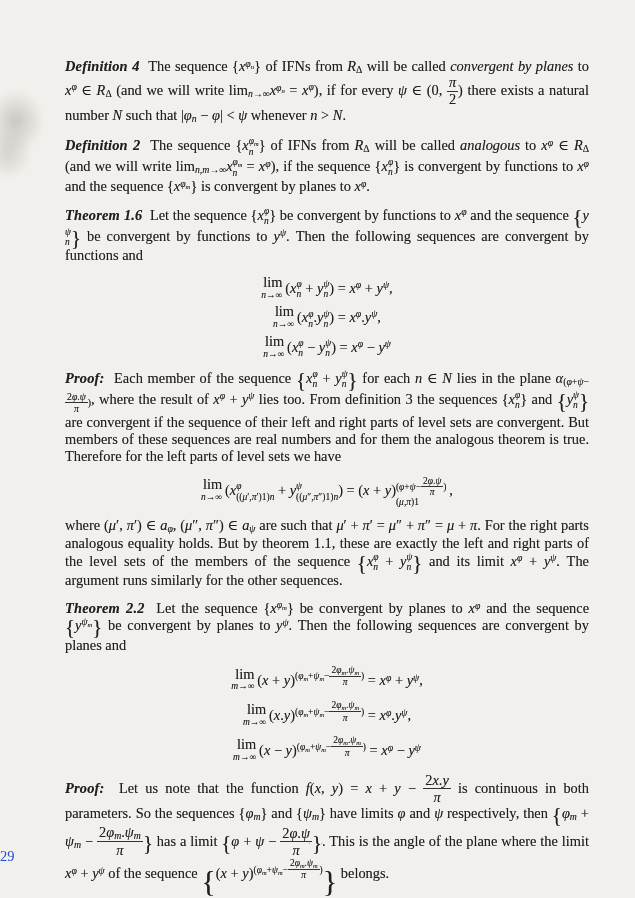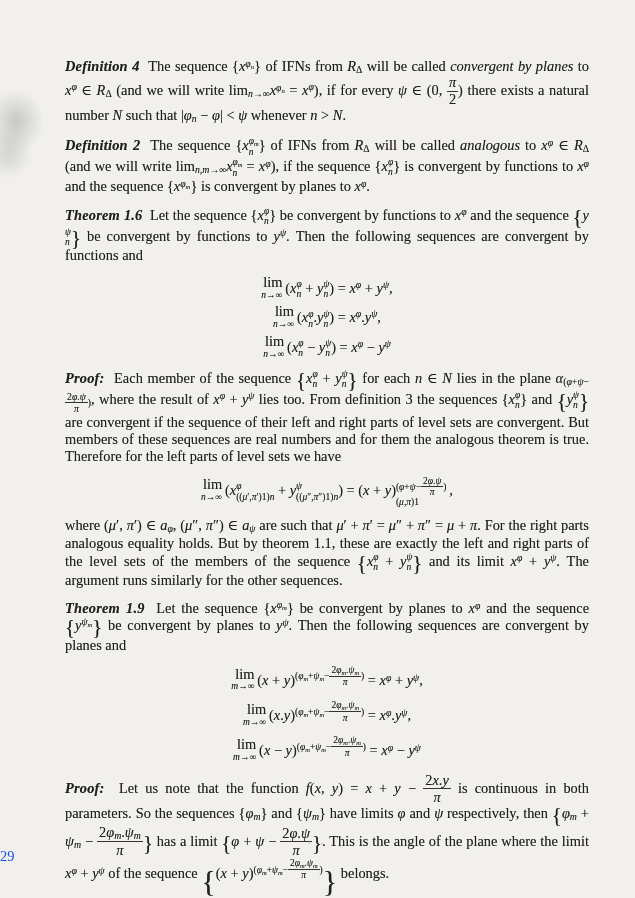--- a/index.html
+++ b/index.html
@@ -136,21 +136,21 @@
           </span> ,</div>
     </div>
 
     <p class="para">where (<i>μ</i>′, <i>π</i>′) ∈ <i>a</i><sub><i>φ</i></sub>, (<i>μ</i>″, <i>π</i>″) ∈ <i>a</i><sub><i>ψ</i></sub> are such that <i>μ</i>′ + <i>π</i>′ = <i>μ</i>″ + <i>π</i>″ = <i>μ</i> + <i>π</i>. For the right parts analogous equality holds. But by theorem 1.1, these are exactly the left and right parts of the level sets of the members of the sequence <span class="bb">{</span><i>x</i><span class="ss">
           <span class="st"><i>φ</i></span>
           <span class="sb"><i>n</i></span>
         </span> + <i>y</i><span class="ss">
           <span class="st"><i>ψ</i></span>
           <span class="sb"><i>n</i></span>
         </span><span class="bb">}</span> and its limit <i>x</i><sup><i>φ</i></sup> + <i>y</i><sup><i>ψ</i></sup>. The argument runs similarly for the other sequences.</p>
-    <p class="para"><b>Theorem 1.9</b>&nbsp; Let the sequence {<i>x</i><sup><i>φ<sub>m</sub></i></sup>} be convergent by planes to <i>x</i><sup><i>φ</i></sup> and the sequence <span class="bb">{</span><i>y</i><sup><i>ψ<sub>m</sub></i></sup><span class="bb">}</span> be convergent by planes to <i>y</i><sup><i>ψ</i></sup>. Then the following sequences are convergent by planes and</p>
+    <p class="para"><b>Theorem 2.2</b>&nbsp; Let the sequence {<i>x</i><sup><i>φ<sub>m</sub></i></sup>} be convergent by planes to <i>x</i><sup><i>φ</i></sup> and the sequence <span class="bb">{</span><i>y</i><sup><i>ψ<sub>m</sub></i></sup><span class="bb">}</span> be convergent by planes to <i>y</i><sup><i>ψ</i></sup>. Then the following sequences are convergent by planes and</p>
 
     <div class="eqgroup tall">
       <div class="eqline"><span class="lim">lim<span class="lu"><i>m</i>→∞</span></span> (<i>x</i> + <i>y</i>)<sup class="bs">(<i>φ<sub>m</sub></i>+<i>ψ<sub>m</sub></i>−<span class="frac"><span class="fn">2<i>φ<sub>m</sub></i>.<i>ψ<sub>m</sub></i></span><span class="fd"><i>π</i></span></span>)</sup> = <i>x</i><sup><i>φ</i></sup> + <i>y</i><sup><i>ψ</i></sup>,</div>
       <div class="eqline"><span class="lim">lim<span class="lu"><i>m</i>→∞</span></span> (<i>x</i>.<i>y</i>)<sup class="bs">(<i>φ<sub>m</sub></i>+<i>ψ<sub>m</sub></i>−<span class="frac"><span class="fn">2<i>φ<sub>m</sub></i>.<i>ψ<sub>m</sub></i></span><span class="fd"><i>π</i></span></span>)</sup> = <i>x</i><sup><i>φ</i></sup>.<i>y</i><sup><i>ψ</i></sup>,</div>
       <div class="eqline"><span class="lim">lim<span class="lu"><i>m</i>→∞</span></span> (<i>x</i> − <i>y</i>)<sup class="bs">(<i>φ<sub>m</sub></i>+<i>ψ<sub>m</sub></i>−<span class="frac"><span class="fn">2<i>φ<sub>m</sub></i>.<i>ψ<sub>m</sub></i></span><span class="fd"><i>π</i></span></span>)</sup> = <i>x</i><sup><i>φ</i></sup> − <i>y</i><sup><i>ψ</i></sup></div>
     </div>
 
     <p class="para"><b>Proof:</b>&nbsp; Let us note that the function <i>f</i>(<i>x</i>, <i>y</i>) = <i>x</i> + <i>y</i> − <span class="frac"><span class="fn">2<i>x</i>.<i>y</i></span><span class="fd"><i>π</i></span></span> is continuous in both parameters. So the sequences {<i>φ<sub>m</sub></i>} and {<i>ψ<sub>m</sub></i>} have limits <i>φ</i> and <i>ψ</i> respectively, then <span class="bb">{</span><i>φ<sub>m</sub></i> + <i>ψ<sub>m</sub></i> − <span class="frac"><span class="fn">2<i>φ<sub>m</sub></i>.<i>ψ<sub>m</sub></i></span><span class="fd"><i>π</i></span></span><span class="bb">}</span> has a limit <span class="bb">{</span><i>φ</i> + <i>ψ</i> − <span class="frac"><span class="fn">2<i>φ</i>.<i>ψ</i></span><span class="fd"><i>π</i></span></span><span class="bb">}</span>. This is the angle of the plane where the limit <i>x</i><sup><i>φ</i></sup> + <i>y</i><sup><i>ψ</i></sup> of the sequence <span class="bb2">{</span>(<i>x</i> + <i>y</i>)<sup class="bs">(<i>φ<sub>m</sub></i>+<i>ψ<sub>m</sub></i>−<span class="frac"><span class="fn">2<i>φ<sub>m</sub></i>.<i>ψ<sub>m</sub></i></span><span class="fd"><i>π</i></span></span>)</sup><span class="bb2">}</span> belongs.</p>
   </div>
 

